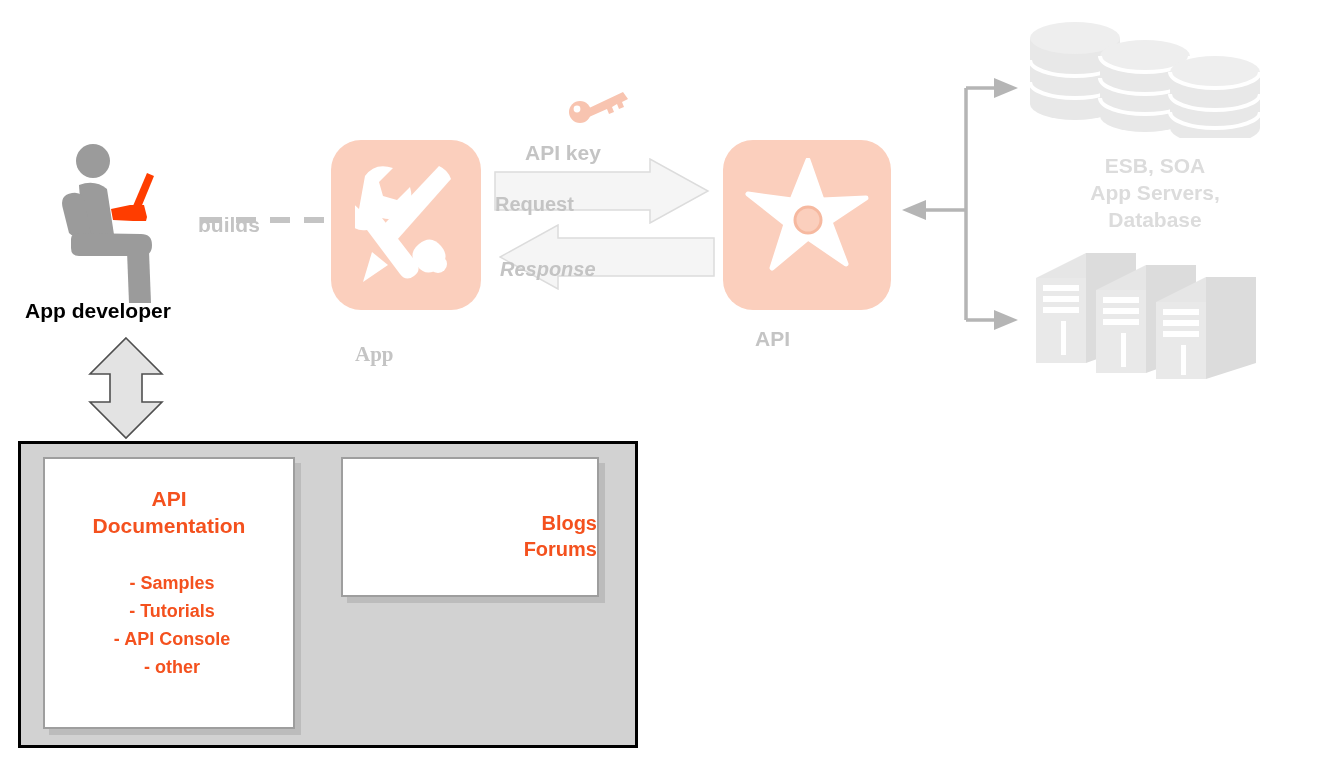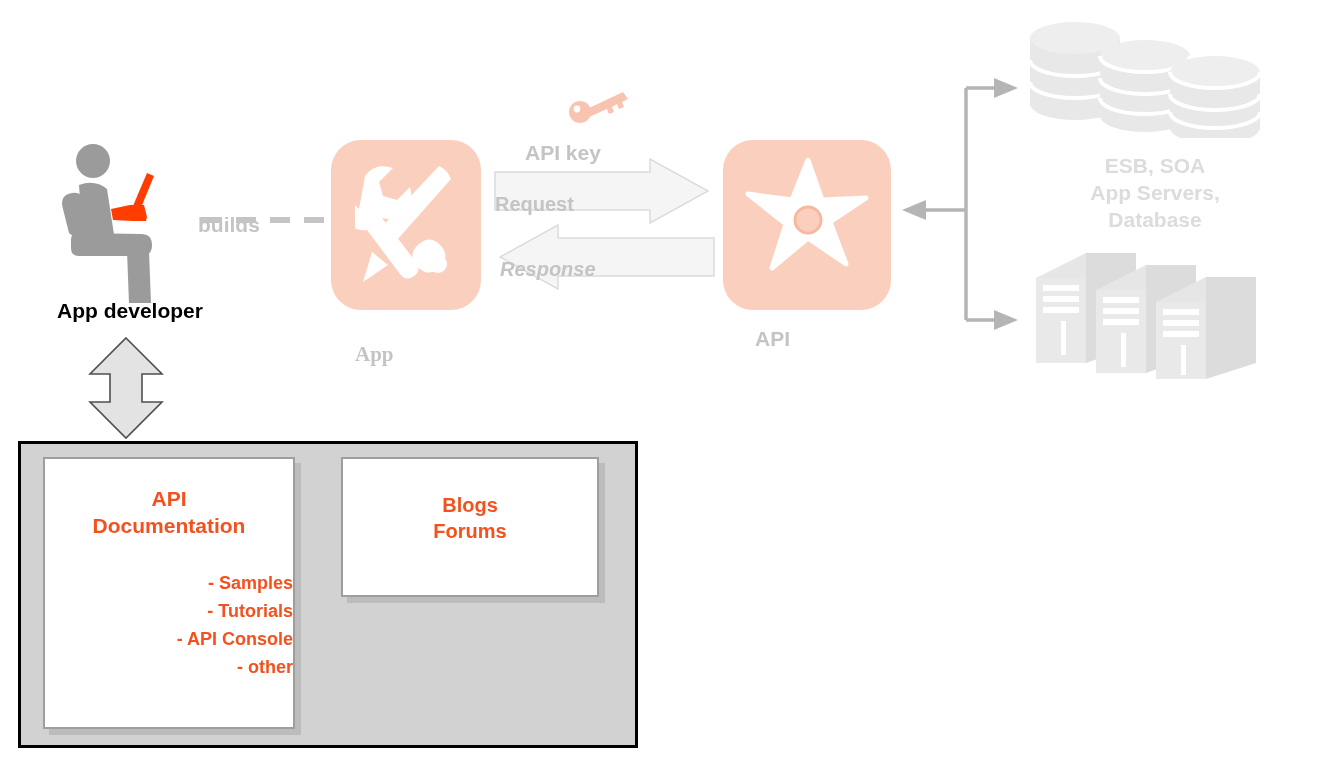--- a/index.html
+++ b/index.html
@@ -8,21 +8,21 @@
     width:1338px;height:770px;position:relative;overflow:hidden;
     font-family:"Liberation Sans", sans-serif;
   }
   .stage{position:absolute;left:0;top:0;width:1338px;height:770px;}
   .abs{position:absolute;}
 
   
   .lbl-dev{
     position:absolute;left:25px;top:299px;width:210px;
     font-size:21px;font-weight:bold;color:#000000;letter-spacing:0px;
-    text-align:center;white-space:nowrap;
+    text-align:left;white-space:nowrap;
   }
   .lbl-gray{
     position:absolute;color:#c9c9c9;font-weight:bold;
     white-space:nowrap;
     margin-top:16px;
   }
   .lbl-builds{left:198px;top:197px;width:100px;font-size:21px;color:#c4c4c4;}
   .lbl-apikey{left:525px;top:125px;width:150px;font-size:21px;color:#c4c4c4;}
   .lbl-app{left:355px;top:326px;width:100px;font-size:21px;color:#c4c4c4;font-family:Liberation Serif, serif;}
   .lbl-api{left:755px;top:311px;width:100px;font-size:21px;color:#c4c4c4;}
@@ -54,25 +54,25 @@
     box-sizing:border-box;box-shadow:6px 6px 0 0 rgba(0,0,0,0.10);
   }
   #card-doc{left:22px;top:13px;width:252px;height:272px;}
   #card-blogs{left:320px;top:13px;width:258px;height:140px;}
   .card-title{
     font-size:21px;font-weight:bold;color:#F4511E;text-align:center;
     line-height:27px;margin-top:26px;
   }
   .card-list{
     margin:30px 0 0 6px;font-size:18px;font-weight:bold;color:#F4511E;
-    line-height:28px;text-align:right;
+    line-height:28px;text-align:center;
   }
   .blogs-title{
-    font-size:20px;font-weight:bold;color:#F4511E;text-align:center;
-    line-height:26px;margin-top:33px;
+    font-size:20px;font-weight:bold;color:#F4511E;text-align:right;
+    line-height:26px;margin-top:51px;
   }
 </style>
 </head>
 <body>
 
 <div class="stage">
 
   <svg class="abs" style="left:55px;top:143px;" width="150" height="160" viewBox="0 0 150 160">
     <g fill="#9b9b9b">
 

